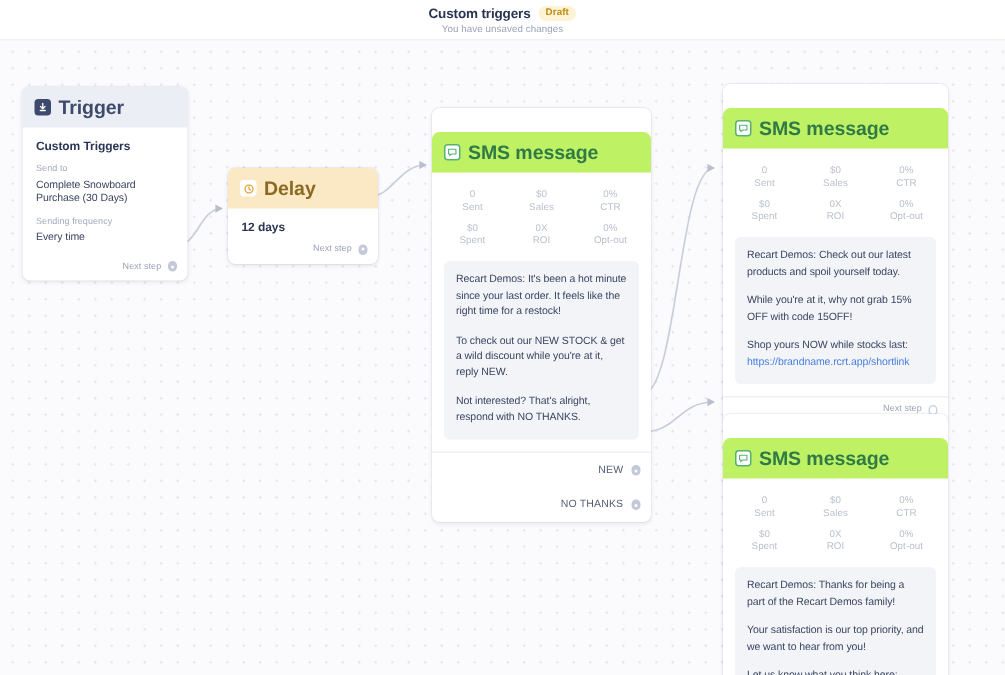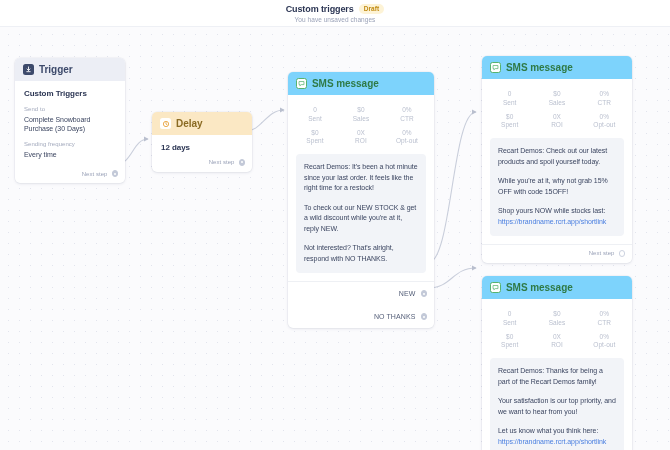--- a/index.html
+++ b/index.html
@@ -45,21 +45,21 @@
     background:#ffffff;
     border-radius:5px;
     box-shadow: 0 1px 3px rgba(40,50,90,0.10), 0 0 0 0.6px rgba(40,50,90,0.055);
     z-index:10;
   }
   .node-head {
     display:flex; align-items:center; gap:5px;
     padding:6px 8px;
     border-radius:5px 5px 0 0;
   }
-  .node-head-title { font-size:10px; font-weight:bold; letter-spacing:-0.05px; }
+  .node-head-title { font-size:13px; font-weight:bold; letter-spacing:-0.05px; }
   .node-icon {
     width:11px; height:11px; border-radius:2.5px;
     display:flex; align-items:center; justify-content:center; flex:none;
   }
   .node-icon svg { display:block; }
 
   
   .trigger-node { left:15px; top:32px; width:110px; }
   .trigger-head { background:#eceef5; }
   .trigger-head .node-head-title { color:#3d4a6b; }
@@ -87,21 +87,21 @@
 
   
   .delay-node { left:152px; top:86px; width:100px; }
   .delay-head { background:#fbe8c4; }
   .delay-head .node-head-title { color:#8a6a22; }
   .delay-icon { background:#ffffff; }
   .delay-body { padding:8px 9px 2px 9px; }
   .delay-value { font-size:8px; font-weight:bold; color:#2b3553; letter-spacing:-0.05px; }
 
   
-  .sms-head { background:#7dd3fc; }
+  .sms-head { background:#bef264;margin-top:16px; }
   .sms-head .node-head-title { color:#2f7a46; }
   .sms-icon { background:#ffffff; border:1px solid #57b26f; }
   .sms-stats { display:flex; flex-wrap:wrap; padding:8px 4px 6px 4px; }
   .stat { width:33.333%; text-align:center; padding:3px 0 4px 0; }
   .stat-value { font-size:6.5px; color:#b9bfce; letter-spacing:0.05px; }
   .stat-label { font-size:6.5px; color:#b9bfce; margin-top:1.5px; letter-spacing:0.05px; }
   .sms-bubble {
     margin:0 8px 8px 8px; padding:8px 8px 9px 8px;
     background:#f2f4f8; border-radius:4px;
   }

